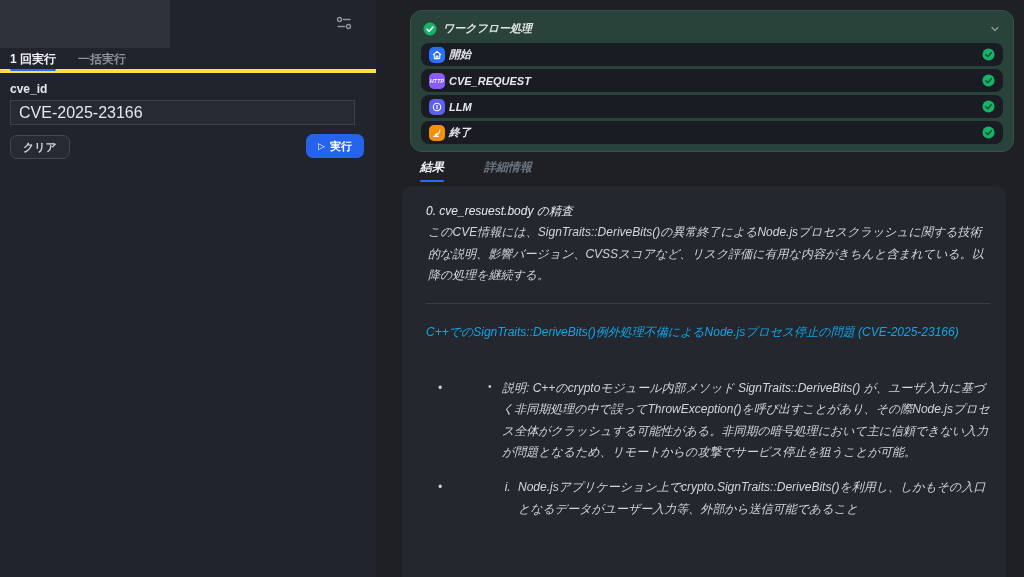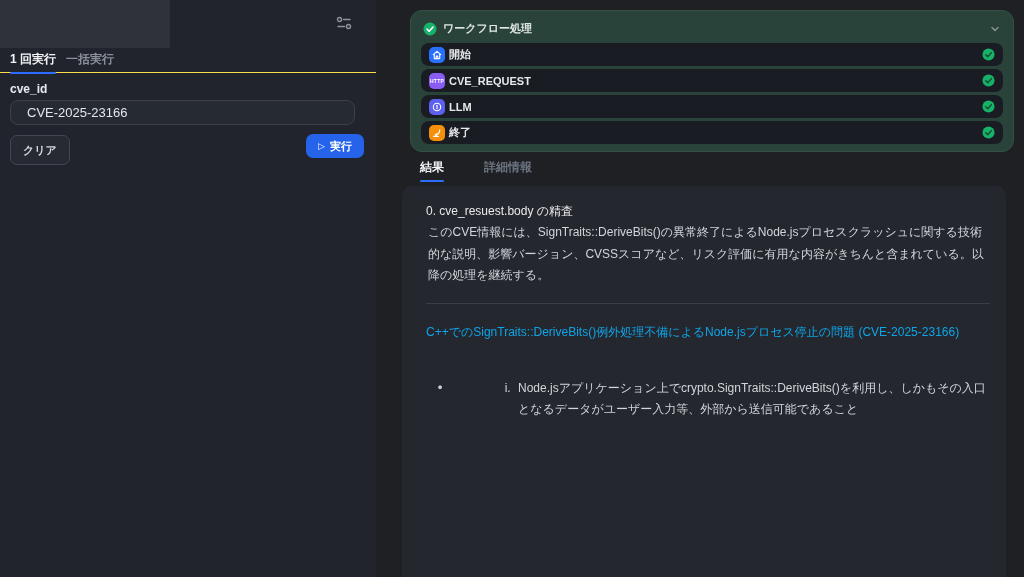--- a/index.html
+++ b/index.html
@@ -4,32 +4,32 @@
 <style>
   * { margin:0; padding:0; box-sizing:border-box; }
   html,body { width:1024px; height:577px; overflow:hidden; }
   body { font-family:"Liberation Sans","DejaVu Sans",sans-serif; background:#1e2024; }
   .stage { position:relative; width:1024px; height:577px; background:#1e2024; overflow:hidden; }
 
   
   .left-pane { position:absolute; left:0; top:0; width:376px; height:577px; background:#21242c; }
   .corner-box { position:absolute; left:0; top:0; width:170px; height:48px; background:#2f323a; }
   .adjust-icon { position:absolute; left:336px; top:16px; width:16px; height:14px; cursor:pointer; }
-  .left-tabbar { position:absolute; left:0; top:48px; width:376px; height:25px; border-bottom:1px solid #fde047; display:flex; gap:10px; padding-left:10px; }
+  .left-tabbar { position:absolute; left:0; top:48px; width:376px; height:25px; border-bottom:4px solid #fde047; display:flex; gap:22px; padding-left:10px; }
   .ltab { font-size:12px; font-weight:bold; color:#8b919b; line-height:22px; cursor:pointer; position:relative; }
   .ltab.active { color:#f2f4f7; }
   .ltab.active::after { content:""; position:absolute; left:0; right:0; bottom:-2px; height:2px; background:#2e6bff; border-radius:2px; }
   .field-label { position:absolute; left:10px; top:82px; font-size:12px; font-weight:bold; color:#e7e9ee; }
-  .cve-input { position:absolute; left:10px; top:100px; width:345px; height:25px; background:#262a33; border:1px solid #3b4049; border-radius:8px; color:#e3e6ea; font-size:13px; padding:0 16px; font-family:inherit; outline:none; }
-  .btn-clear { position:absolute; left:10px; top:135px; height:30px; padding:0 12px; background:#272a33; border:1px solid #424752; border-radius:7px; color:#d6d9dd; font-size:11px; font-weight:bold; font-family:inherit; cursor:pointer; }
+  .cve-input { position:absolute; left:10px; top:100px; width:345px; height:25px; background:#262a33; border:1px solid #3b4049; border-radius:0; color:#e3e6ea; font-size:16px; padding:0 8px; font-family:inherit; outline:none; }
+  .btn-clear { position:absolute; left:10px; top:135px; height:24px; padding:0 12px; background:#272a33; border:1px solid #424752; border-radius:7px; color:#d6d9dd; font-size:11px; font-weight:bold; font-family:inherit; cursor:pointer; }
   .btn-run { position:absolute; left:306px; top:134px; height:24px; padding:0 12px; background:#2563eb; border:none; border-radius:7px; color:#fff; font-size:11px; font-weight:bold; font-family:inherit; cursor:pointer; display:flex; align-items:center; gap:5px; }
   .btn-run .play { font-size:9px; line-height:1; }
 
   
-  .right-pane { position:absolute; left:376px; top:0; width:648px; height:577px; background:#1e2023; }
+  .right-pane { position:absolute; left:376px; top:0; width:648px; height:577px; background:#1e2023;font-style:italic; }
 
   
   .wf-card { position:absolute; left:34px; top:10px; width:604px; height:142px; background:#2a433a; border:1px solid #355146; border-radius:12px; padding:8px 10px; }
   .wf-header { display:flex; align-items:center; gap:6px; padding:2px 2px 7px 2px; cursor:pointer; }
   .wf-title { font-size:11px; font-weight:bold; color:#dfe5e1; flex:1; }
   .wf-row { display:flex; align-items:center; gap:4px; background:#191c22; border-radius:8px; height:23px; padding:0 8px; margin-bottom:3px; cursor:pointer; }
   .node-ic { width:16px; height:16px; border-radius:5px; display:flex; align-items:center; justify-content:center; flex-shrink:0; }
   .node-ic svg { display:block; }
   .node-ic .http-txt { font-size:5px; font-weight:bold; color:#fff; letter-spacing:.2px; }
   .wf-row .nlabel { font-size:11px; font-weight:bold; color:#e6e8eb; flex:1; }
@@ -166,20 +166,21 @@
       <div class="step-title">0. cve_resuest.body の精査</div>
       <div class="step-body">このCVE情報には、SignTraits::DeriveBits()の異常終了によるNode.jsプロセスクラッシュに関する技術的な説明、影響バージョン、CVSSスコアなど、リスク評価に有用な内容がきちんと含まれている。以降の処理を継続する。</div>
 
       <hr class="divider">
 
       <div class="report-heading">C++でのSignTraits::DeriveBits()例外処理不備によるNode.jsプロセス停止の問題 (CVE-2025-23166)</div>
 
       <ul class="l1">
         <li>
           <ul class="l2">
+            <li>説明: C++のcryptoモジュール内部メソッド SignTraits::DeriveBits() が、ユーザ入力に基づく非同期処理の中で誤ってThrowException()を呼び出すことがあり、その際Node.jsプロセス全体がクラッシュする可能性がある。非同期の暗号処理において主に信頼できない入力が問題となるため、リモートからの攻撃でサービス停止を狙うことが可能。</li>
           </ul>
         </li>
         <li>
           <ol class="lroman">
             <li>Node.jsアプリケーション上でcrypto.SignTraits::DeriveBits()を利用し、しかもその入口となるデータがユーザー入力等、外部から送信可能であること</li>
 
           </ol>
         </li>
 
       </ul>

